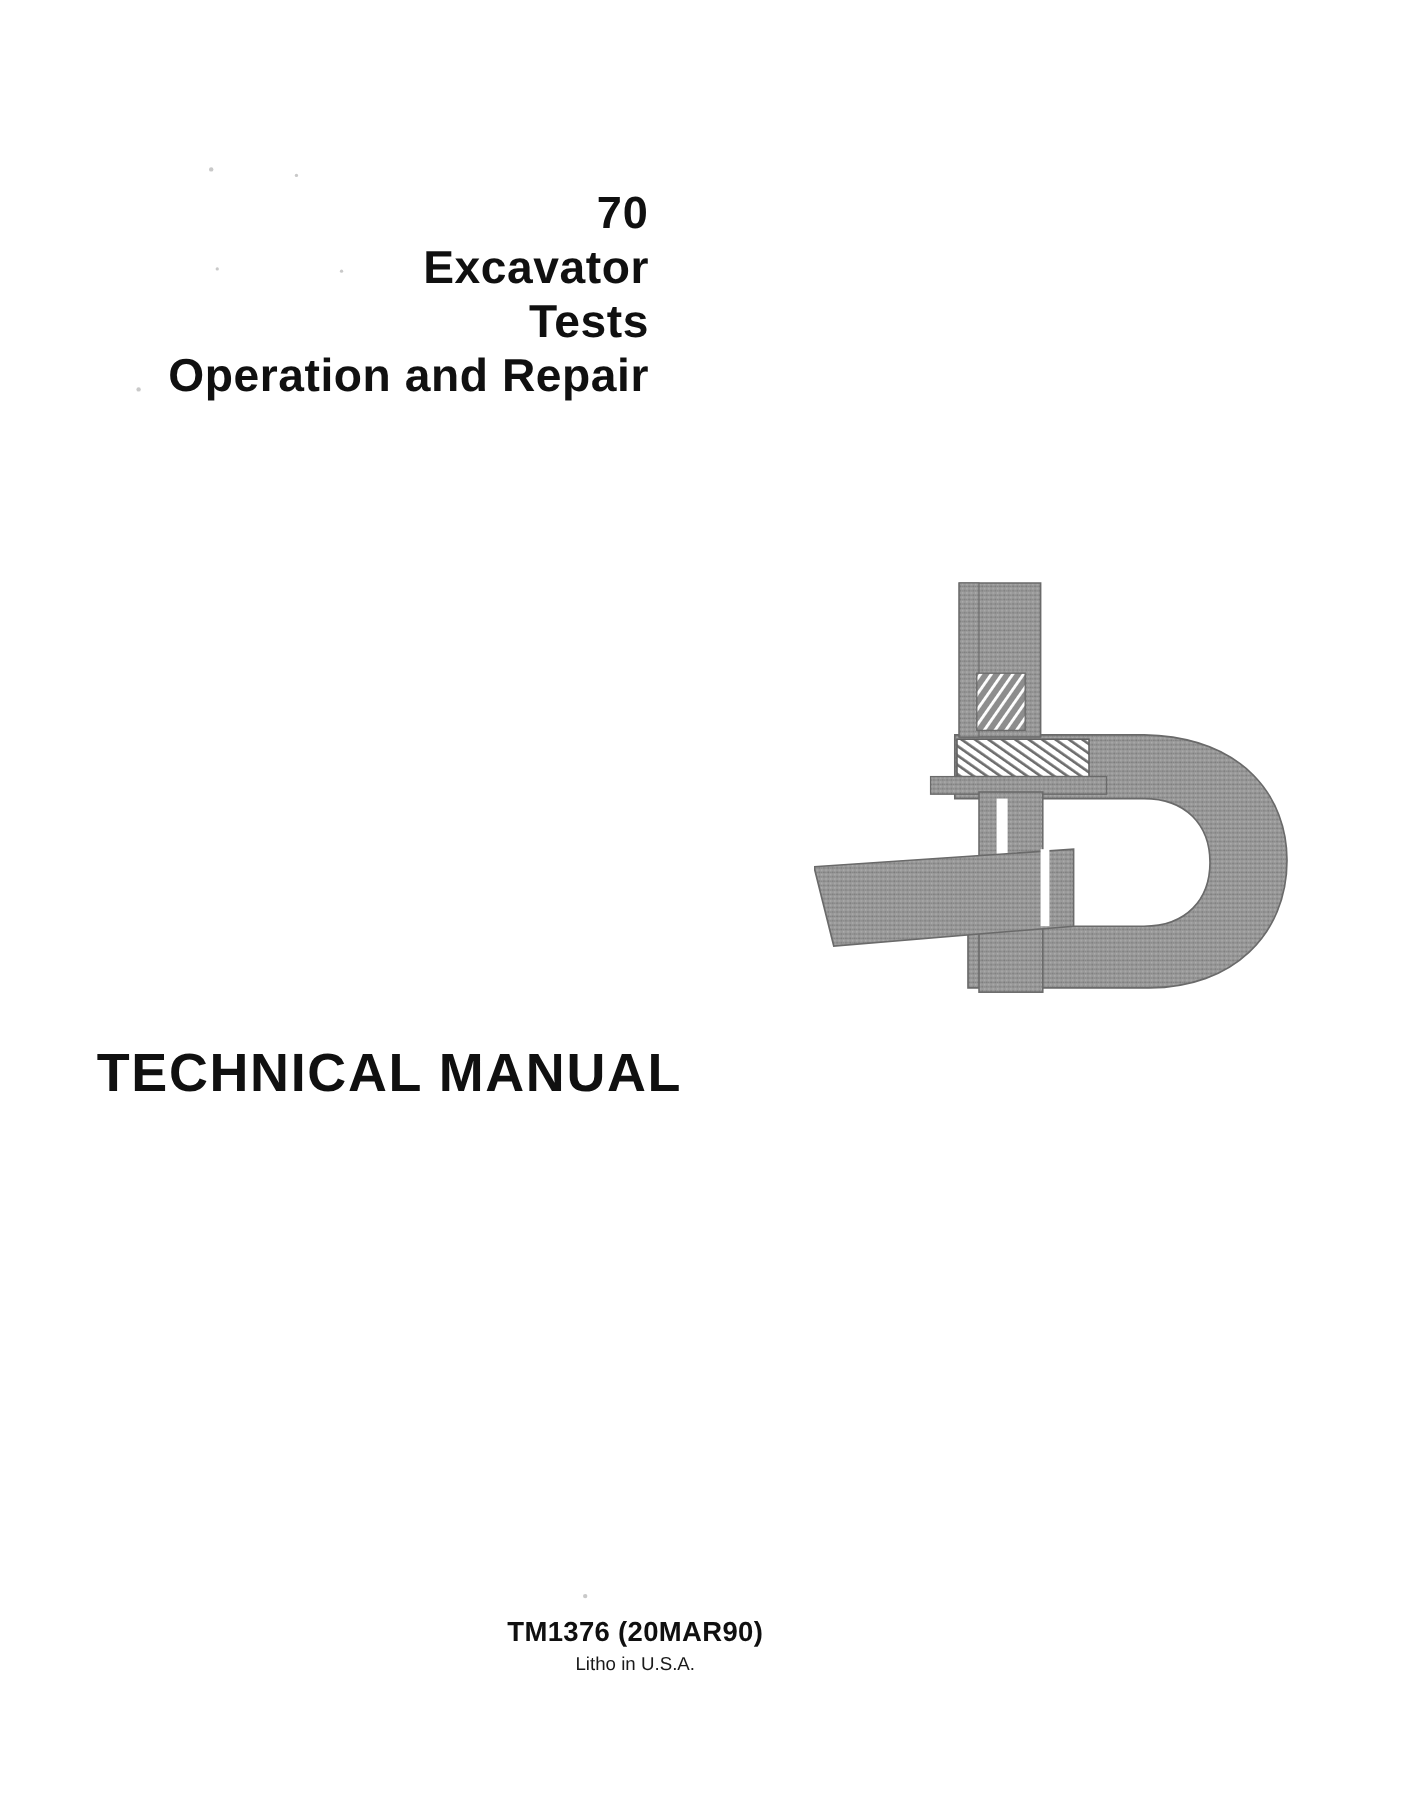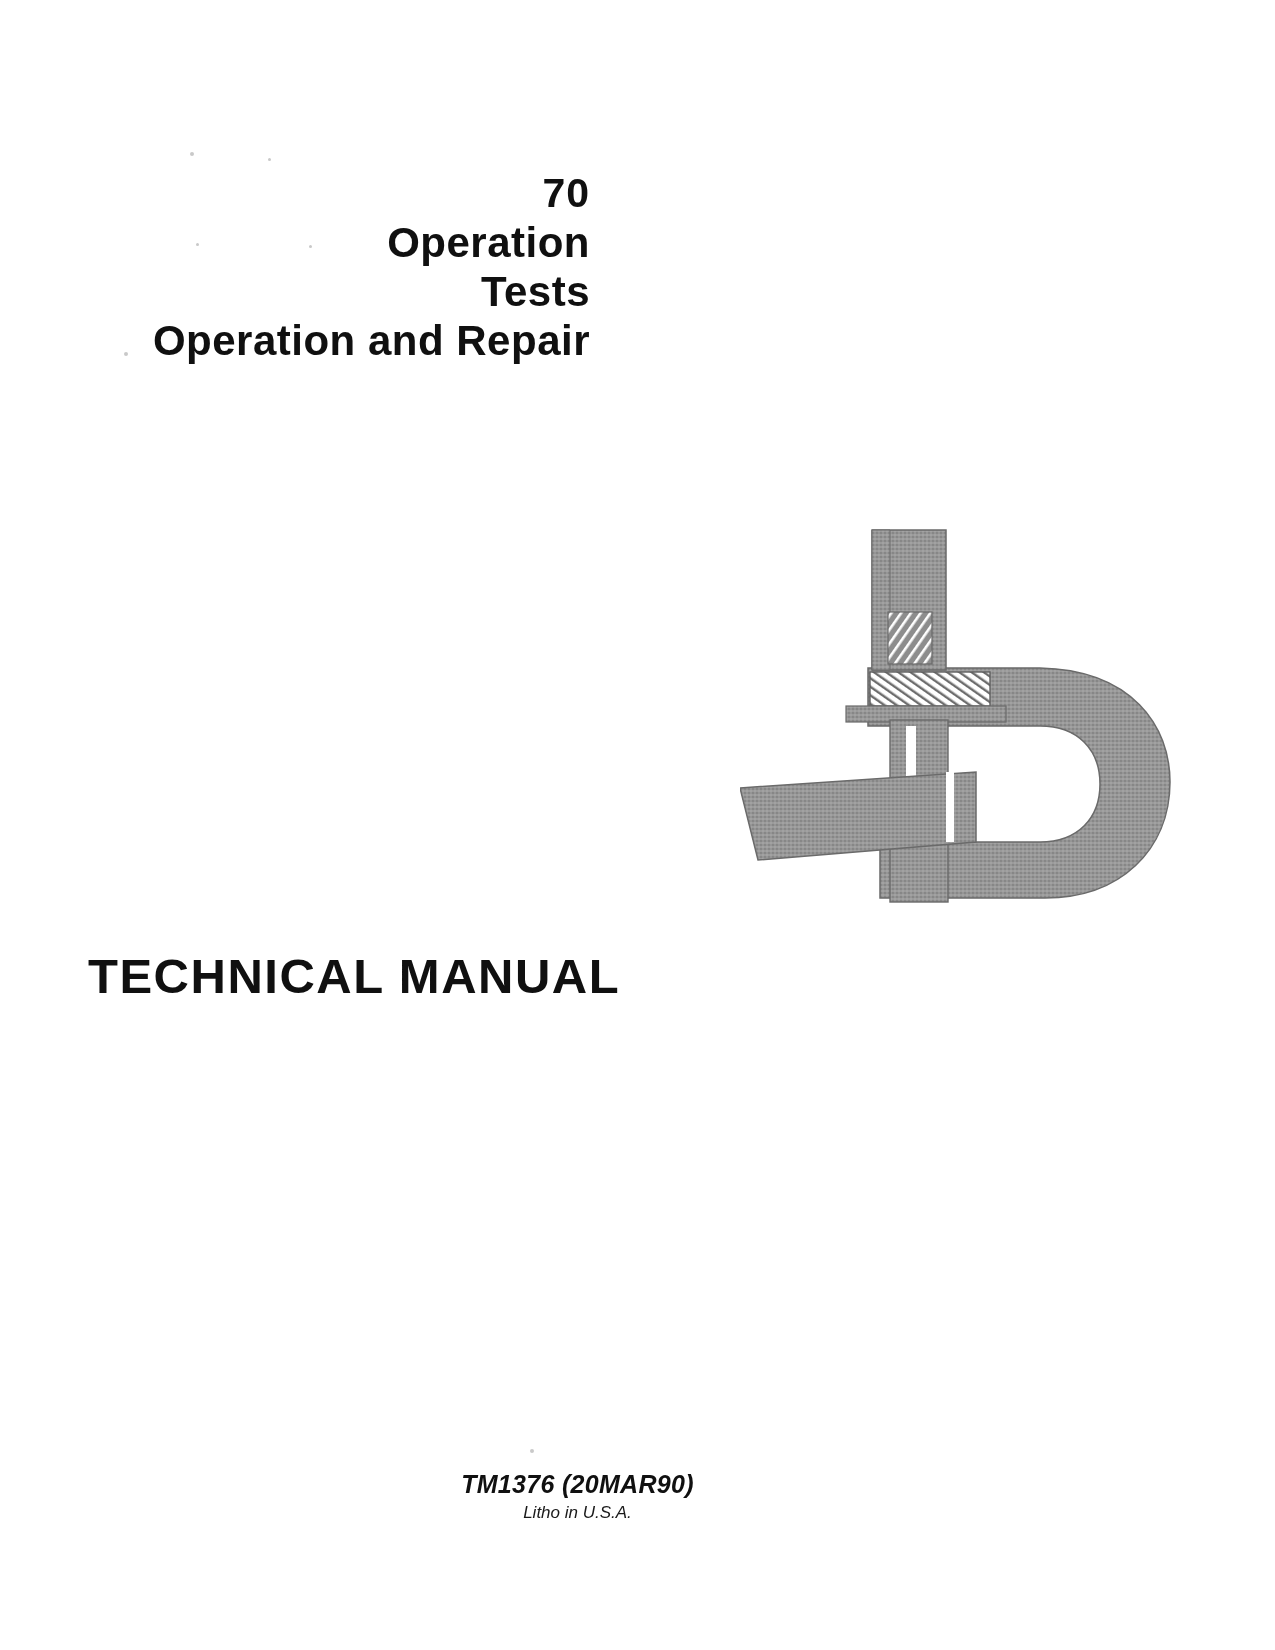--- a/index.html
+++ b/index.html
@@ -70,21 +70,20 @@
     white-space: nowrap;
   }
 
   
   .footer {
     position: absolute;
     left: 0;
     top: 1470px;
     width: 1155px;
     text-align: center;
-    font-style: italic;
   }
   .footer-code {
     font-family: "Liberation Sans", sans-serif;
     font-weight: bold;
     font-size: 25px;
     letter-spacing: 0.3px;
     color: #101010;
   }
   .footer-litho {
     margin-top: 4px;
@@ -100,21 +99,21 @@
     border-radius: 50%;
   }
 </style>
 </head>
 <body>
 
 <div class="page">
 
   <div class="title-block">
     <div class="title-line model">70</div>
-    <div class="title-line">Operation</div>
+    <div class="title-line">Excavator</div>
     <div class="title-line">Tests</div>
     <div class="title-line">Operation and Repair</div>
   </div>
 
   <div class="illustration">
     <svg width="460" height="400" viewBox="0 0 460 400" xmlns="http://www.w3.org/2000/svg" aria-hidden="true">
       <defs>
         <pattern id="grainPat" width="4" height="4" patternUnits="userSpaceOnUse">
           <rect width="4" height="4" fill="#9a9a9a"></rect>
           <circle cx="1" cy="1" r="0.9" fill="#7d7d7d"></circle>

